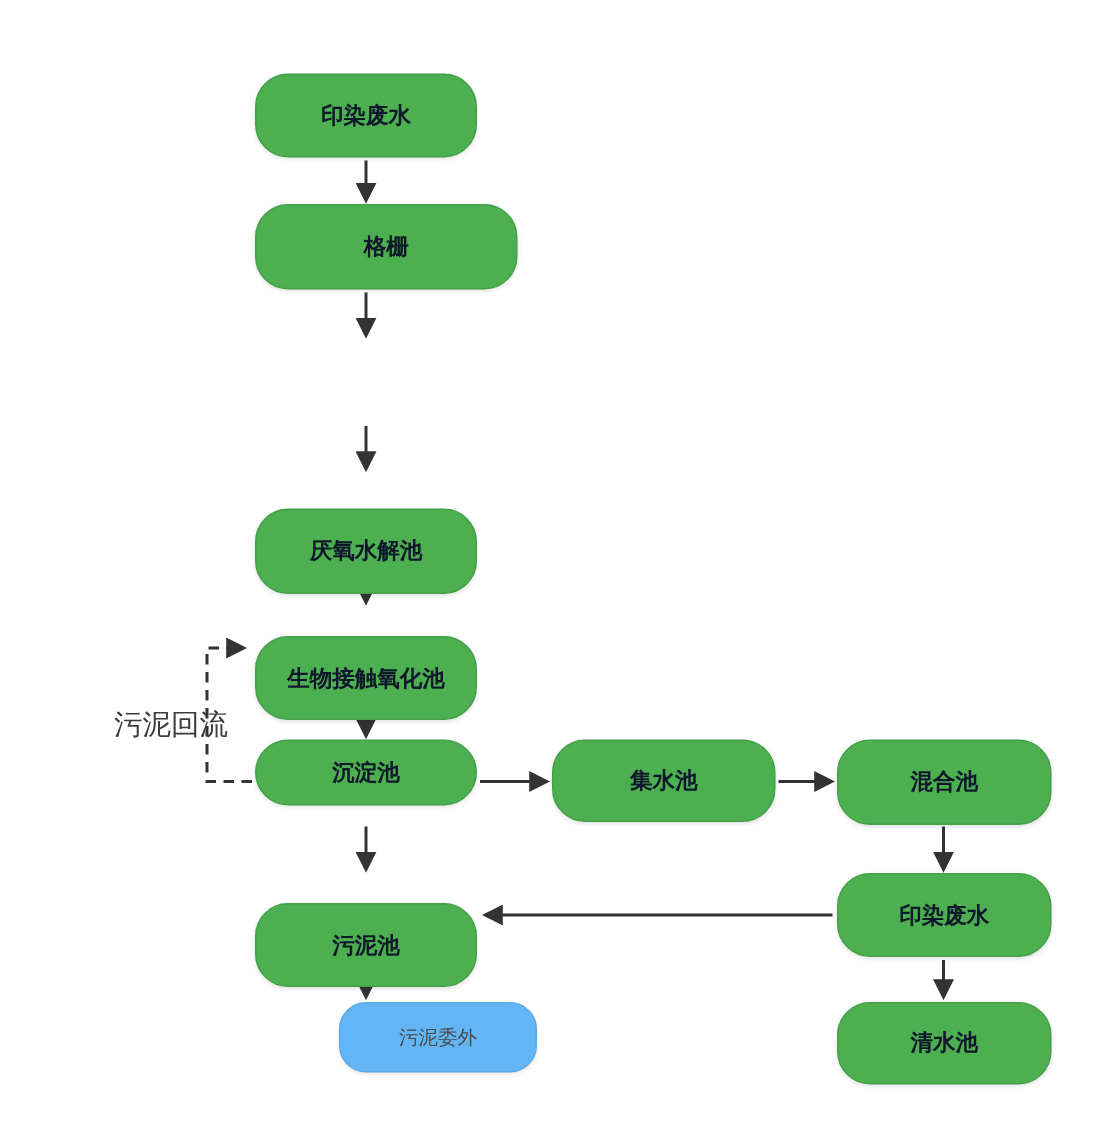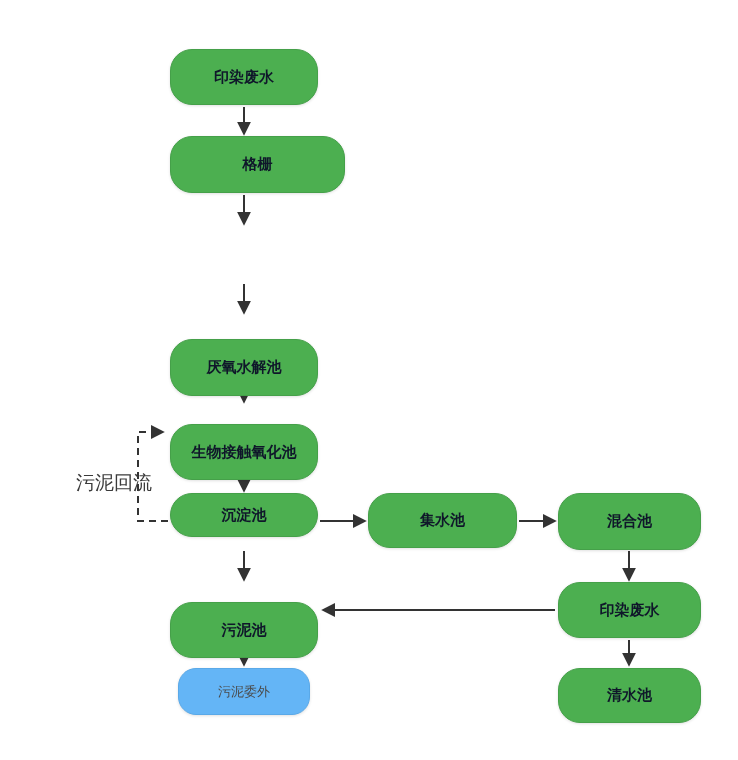--- a/index.html
+++ b/index.html
@@ -39,20 +39,21 @@
     font-size: 15px;
     font-weight: bold;
   }
   .node.blue {
     background: #64B5F6;
     border: 1px solid #5aa9e8;
     color: #4a4a4a;
     font-size: 13px;
     font-weight: normal;
     border-radius: 18px;
+    margin-left: 48px;
   }
   .edge-label {
     position: absolute;
     left: 76px;
     top: 470px;
     width: 58px;
     font-size: 19px;
     color: #3a3a3a;
     text-align: center;
     white-space: nowrap;

